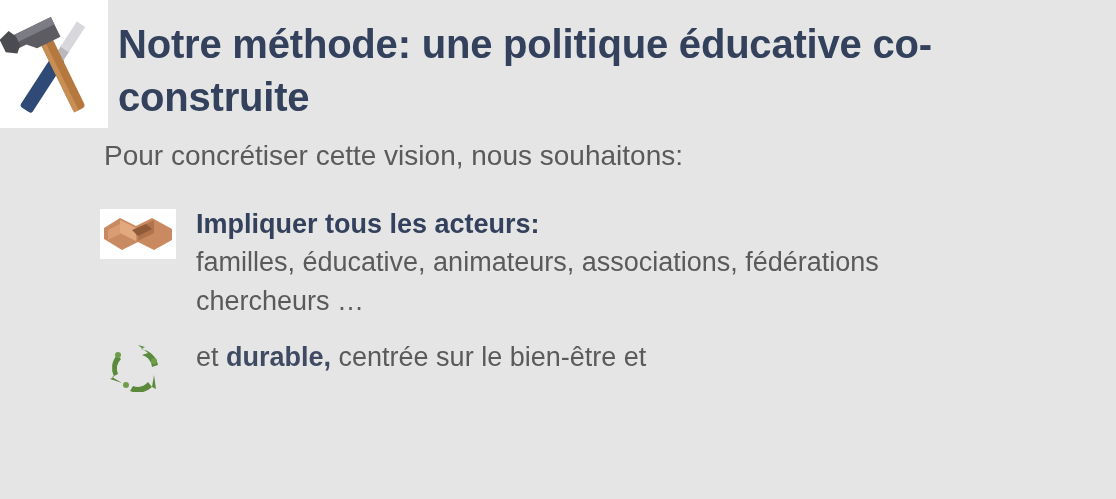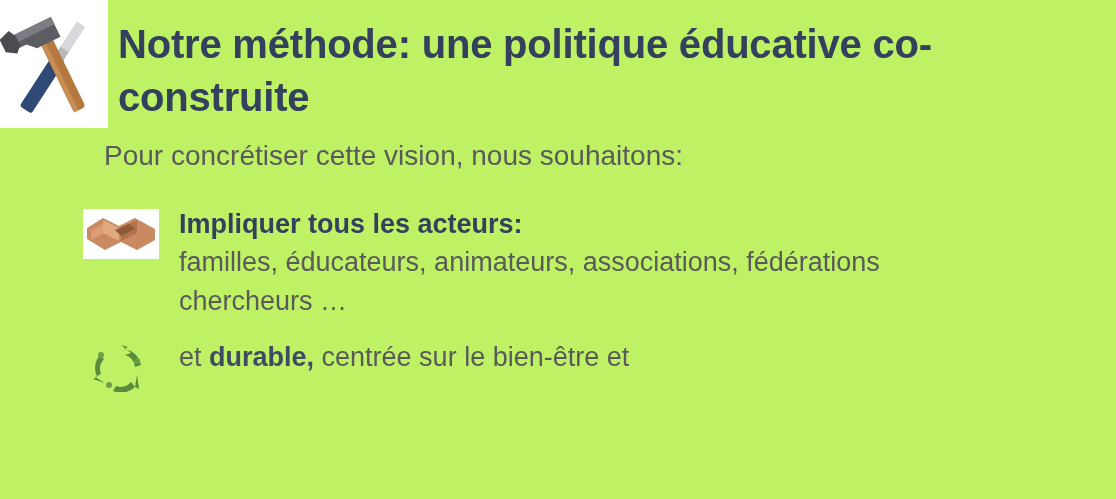--- a/index.html
+++ b/index.html
@@ -12,21 +12,21 @@
     width: 1116px;
     height: 499px;
     font-family: "Liberation Sans", sans-serif;
     overflow: hidden;
     position: relative;
   }
 
   .slide {
     position: absolute;
     inset: 0;
-    background: #bef264;
+    background: #e5e5e5;
   }
 
   
   .title-icon {
     position: absolute;
     left: 0px;
     top: 0px;
     width: 108px;
     height: 128px;
     background: #ffffff;
@@ -53,21 +53,21 @@
     width: 920px;
     font-size: 28px;
     line-height: 1.3;
     color: #5a5a5a;
     font-weight: normal;
   }
 
   
   .bullets {
     position: absolute;
-    left: 83px;
+    left: 100px;
     top: 205px;
     width: 1010px;
   }
   .bullet {
     position: relative;
     min-height: 60px;
     margin-bottom: 6px;
   }
   .bullet-icon {
     position: absolute;
@@ -143,21 +143,21 @@
           <rect x="0" y="0" width="72" height="44" fill="#ffffff"></rect>
           <path d="M2 16 L18 6 L34 14 L50 6 L70 17 L70 28 L52 38 L36 30 L20 38 L2 27 Z" fill="#c98a62"></path>
           <path d="M18 8 L34 16 L34 29 L18 21 Z" fill="#e2a87f"></path>
           <path d="M36 16 L52 8 L52 21 L36 29 Z" fill="#b0734c"></path>
           <path d="M30 18 L44 12 L50 17 L36 24 Z" fill="#8f5a38"></path>
           <path d="M6 18 L18 12 L18 22 L6 28 Z" fill="#d99c73"></path>
         </svg>
       </div>
       <div class="bullet-body">
         <div class="bullet-head">Impliquer tous les acteurs:</div>
-        <div class="bullet-sub">familles, éducateurs, animateurs, associations, fédérations</div>
+        <div class="bullet-sub">familles, éducative, animateurs, associations, fédérations</div>
         <div class="bullet-sub">chercheurs …</div>
       </div>
     </div>
 
     <div class="bullet b2">
       <div class="bullet-icon">
         <svg width="60" height="52" viewBox="0 0 60 52" xmlns="http://www.w3.org/2000/svg">
           <g fill="#5b8a3c">
             <path d="M30 4 L40 12 L34 14 A14 14 0 0 1 44 26 L50 24 A20 20 0 0 0 33 8 L37 6 Z"></path>
             <path d="M46 34 L44 46 L40 41 A14 14 0 0 1 25 45 L22 50 A20 20 0 0 0 44 46 L48 48 Z"></path>

